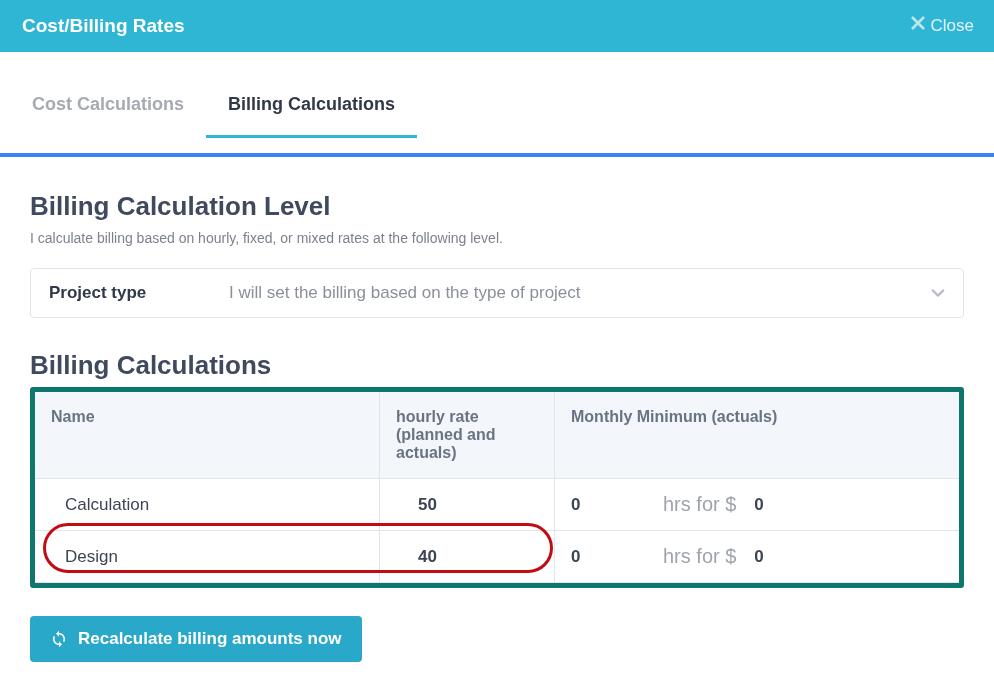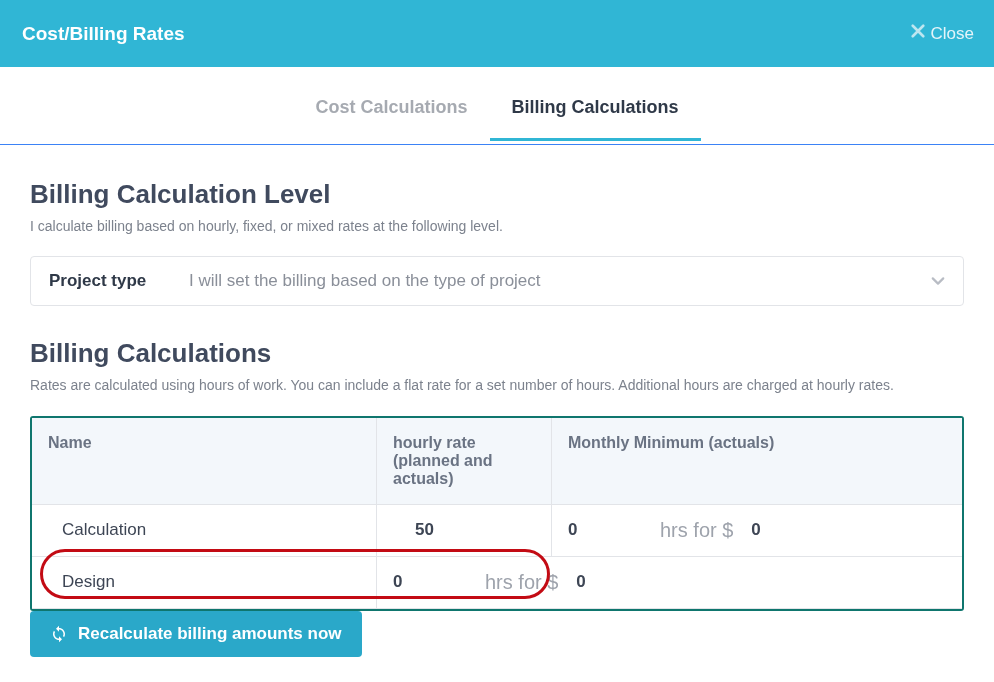--- a/index.html
+++ b/index.html
@@ -7,21 +7,21 @@
     font-family: -apple-system, BlinkMacSystemFont, "Segoe UI", "Helvetica Neue", Arial, sans-serif;
     background: #fff;
     color: #404a5e;
     width: 994px;
     height: 682px;
     overflow: hidden;
   }
   .modal-header {
     background: #30b6d5;
     color: #fff;
-    height: 67px;
+    height: 52px;
     display: flex;
     align-items: center;
     justify-content: space-between;
     padding: 0 20px 0 22px;
     gap: 10px;
   }
   .modal-title {
     font-size: 19px;
     font-weight: 700;
   }
@@ -30,23 +30,22 @@
     align-items: flex-start;
     gap: 6px;
     font-size: 17px;
     font-weight: 400;
     cursor: pointer;
     color: #e3f4f9;
   }
   .close-btn svg { width: 14px; height: 14px; fill: #bde6f0; }
   .tabs {
     display: flex;
-    border-bottom: 1px solid #3b82f6;
-    padding: 4px 10px;
-    justify-content: center;
+    border-bottom: 4px solid #3b82f6;
+    padding: 16px 10px;
   }
   .tab {
     padding: 26px 22px 20px 22px;
     font-size: 18px;
     font-weight: 600;
     color: #a6aab1;
     cursor: pointer;
     border-bottom: 3px solid transparent;
     margin-bottom: -1px;
   }
@@ -69,43 +68,45 @@
     color: #7c828d;
     line-height: 1.45;
     margin-bottom: 20px;
   }
   .select-row {
     border: 1px solid #e2e4e8;
     border-radius: 4px;
     display: flex;
     align-items: center;
     padding: 14px 18px;
+    gap: 40px;
     margin-bottom: 32px;
     cursor: pointer;
     position: relative;
   }
   .select-label {
     font-size: 17px;
     font-weight: 700;
     color: #2f3948;
     min-width: 140px;
   }
   .select-value {
     font-size: 17px;
     color: #8a8f99;
     flex: 1;
   }
   .select-row svg.chevron {
     width: 14px; height: 14px;
     fill: #b8bcc4;
   }
   .table {
-    border: 2px solid #0f766e;
+    border: 5px solid #0f766e;
     border-radius: 3px;
     overflow: visible;
+    margin-bottom: 28px;
     position: relative;
   }
   .thead {
     display: flex;
     background: #f3f7fb;
     border-bottom: 1px solid #e2e4e8;
   }
   .th {
     padding: 16px 16px;
     font-size: 16px;
@@ -201,21 +202,20 @@
 
   <div class="select-row">
     <div class="select-label">Project type</div>
     <div class="select-value">I will set the billing based on the type of project</div>
     <svg class="chevron" viewBox="0 0 16 16">
         <path d="M2 5 L8 11 L14 5" stroke="#b8bcc4" stroke-width="2.5" fill="none" stroke-linecap="round" stroke-linejoin="round"></path>
       </svg>
   </div>
 
   <div class="section-title">Billing Calculations</div>
-  <div class="section-desc">Rates are calculated using hours of work. You can include a flat rate for a set number of hours. Additional hours are charged at hourly rates.</div>
 
   <div class="table">
     <div class="thead">
       <div class="th col-name">Name</div>
       <div class="th col-rate">hourly rate (planned and actuals)</div>
       <div class="th col-min">Monthly Minimum (actuals)</div>
     </div>
 
     <div class="trow">
       <div class="td col-name">Calculation</div>
@@ -224,20 +224,21 @@
         <div class="min-cell">
           <span class="min-hours">0</span>
           <span class="hrsfor">hrs for $</span>
           <span class="min-amount">0</span>
         </div>
       </div>
     </div>
 
     <div class="trow">
       <div class="td col-name">Design</div>
+      <div class="td col-rate">40</div>
       <div class="td col-min">
         <div class="min-cell">
           <span class="min-hours">0</span>
           <span class="hrsfor">hrs for $</span>
           <span class="min-amount">0</span>
         </div>
       </div>
     </div>
 
     <div class="highlight"></div>

